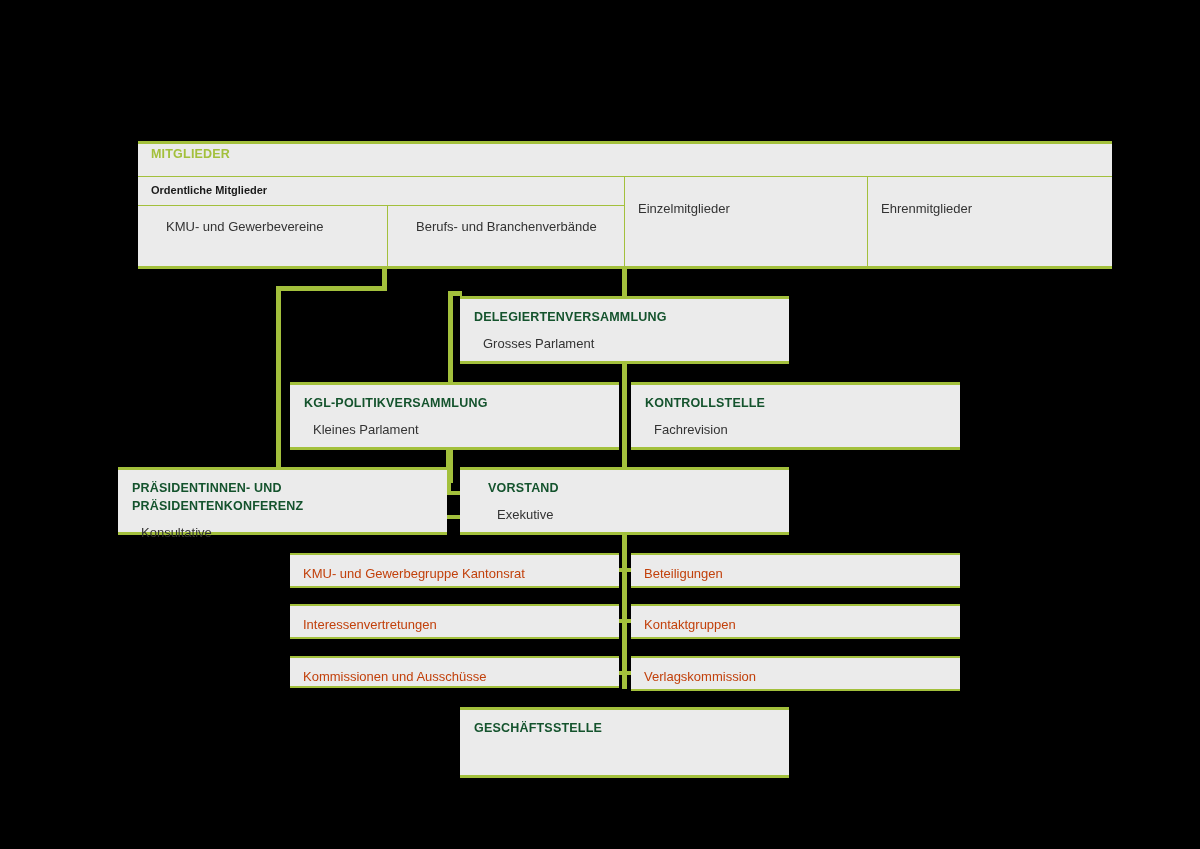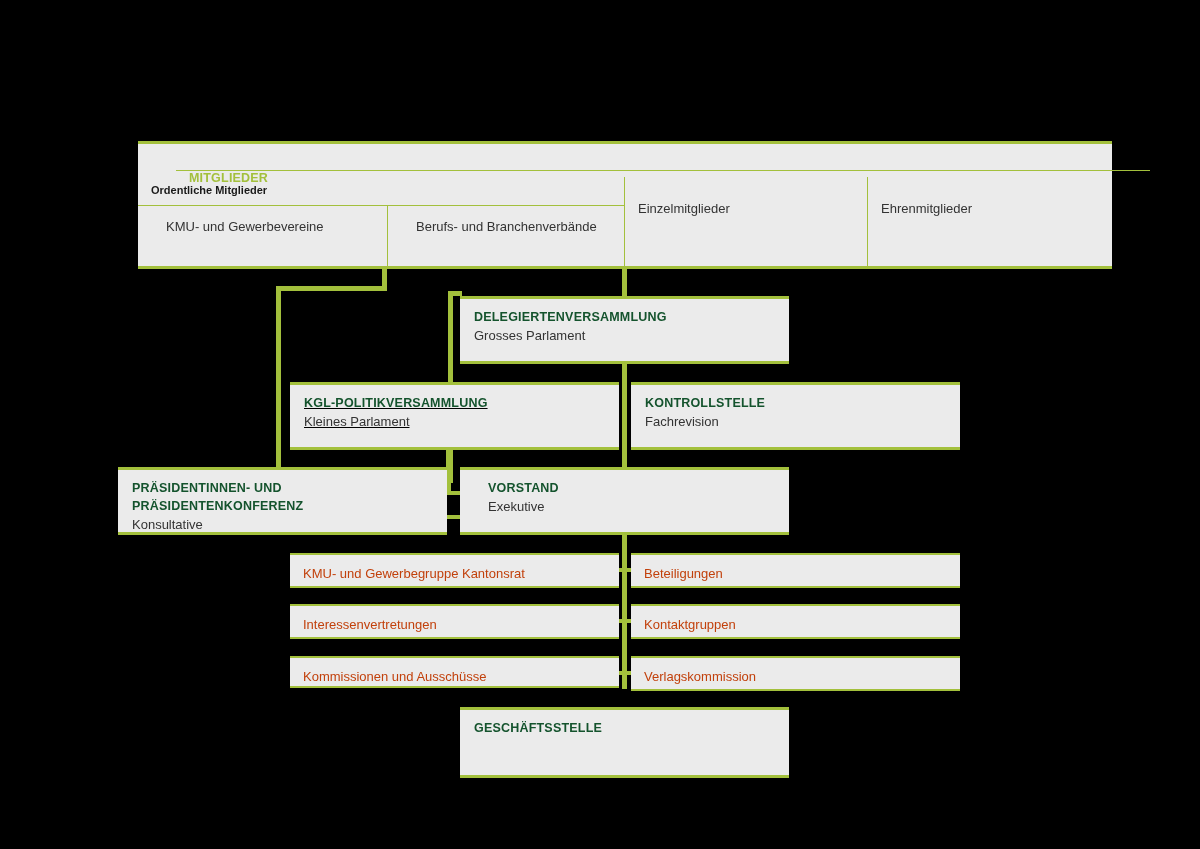--- a/index.html
+++ b/index.html
@@ -35,44 +35,43 @@
     font-size: 12.5px;
     letter-spacing: 0.2px;
     line-height: 1.35;
     text-transform: uppercase;
     margin: 0 0 1px 0;
   }
   .box .sub {
     color: #333333;
     font-size: 13px;
     line-height: 1.4;
-    margin: 0;
+    margin: 9px;
   }
 
   
   #members {
     position: absolute;
     left: 138px;
     top: 141px;
     width: 974px;
     height: 128px;
     box-sizing: border-box;
     background: #ebebeb;
     border-top: 3px solid #a3c03c;
     border-bottom: 3px solid #a3c03c;
   }
   #members .m-header {
     position: absolute;
     left: 0; top: 0;
     width: 100%;
-    height: 27px;
+    height: 33px;
     box-sizing: border-box;
     border-bottom: 1px solid #a3c03c;
-    padding: 24px 0 0 13px;
-    margin-left: 38px;
+    padding: 0 0 0 13px;
   }
   #members .m-header .title {
     color: #a3c03c;
     font-weight: bold;
     font-size: 12.5px;
     text-transform: uppercase;
     letter-spacing: 0.2px;
   }
   #members .ordentlich {
     position: absolute;
@@ -177,21 +176,21 @@
 
   <div class="conn" style="left:610px; top:568px; width:32px; height:4px;"></div>
   <div class="conn" style="left:610px; top:619px; width:32px; height:4px;"></div>
   <div class="conn" style="left:610px; top:671px; width:32px; height:4px;"></div>
 
   <div class="box" style="left:460px; top:296px; width:329px; height:68px;">
     <p class="title">DELEGIERTENVERSAMMLUNG</p>
     <p class="sub">Grosses Parlament</p>
   </div>
 
-  <div class="box" style="left:290px; top:382px; width:329px; height:68px;text-decoration:underline;">
+  <div class="box" style="left:290px; top:382px; width:329px; height:68px;">
     <p class="title">KGL-POLITIKVERSAMMLUNG</p>
     <p class="sub">Kleines Parlament</p>
   </div>
 
   <div class="box" style="left:631px; top:382px; width:329px; height:68px;">
     <p class="title">KONTROLLSTELLE</p>
     <p class="sub">Fachrevision</p>
   </div>
 
   <div class="box" style="left:118px; top:467px; width:329px; height:68px;">

